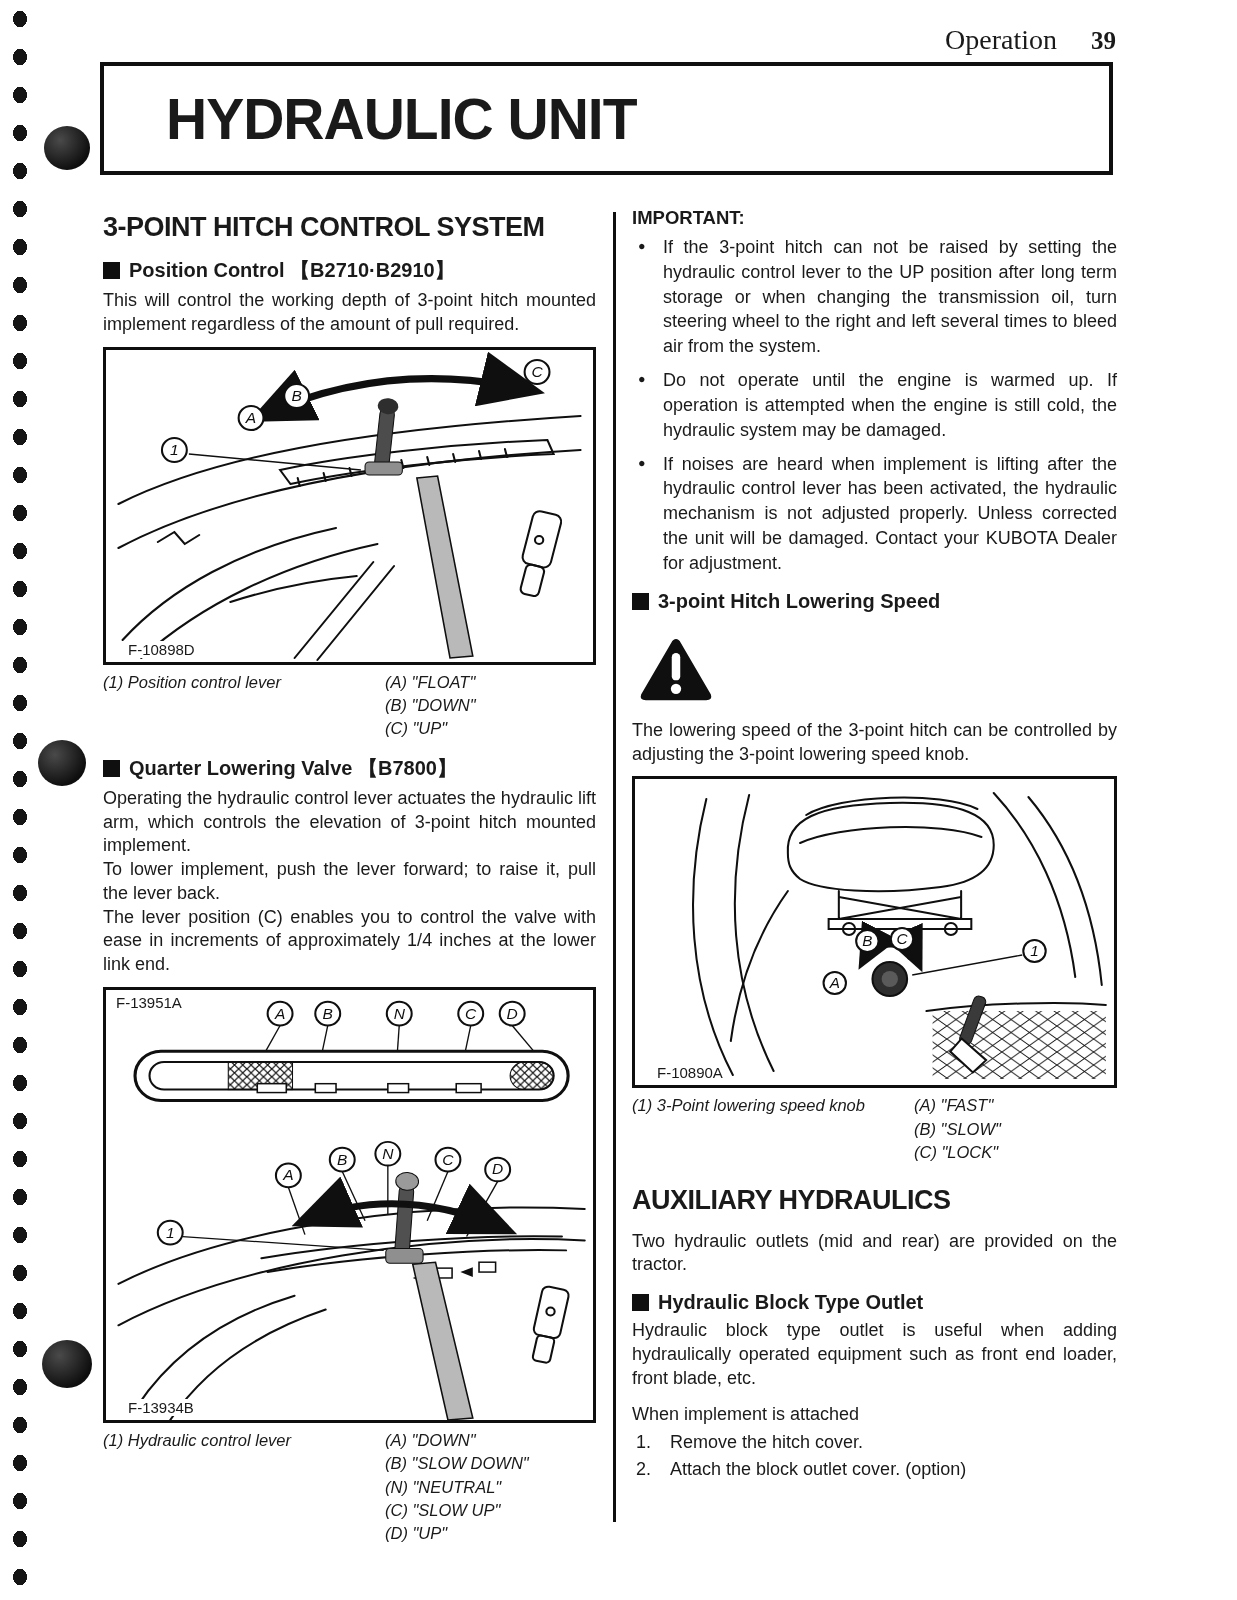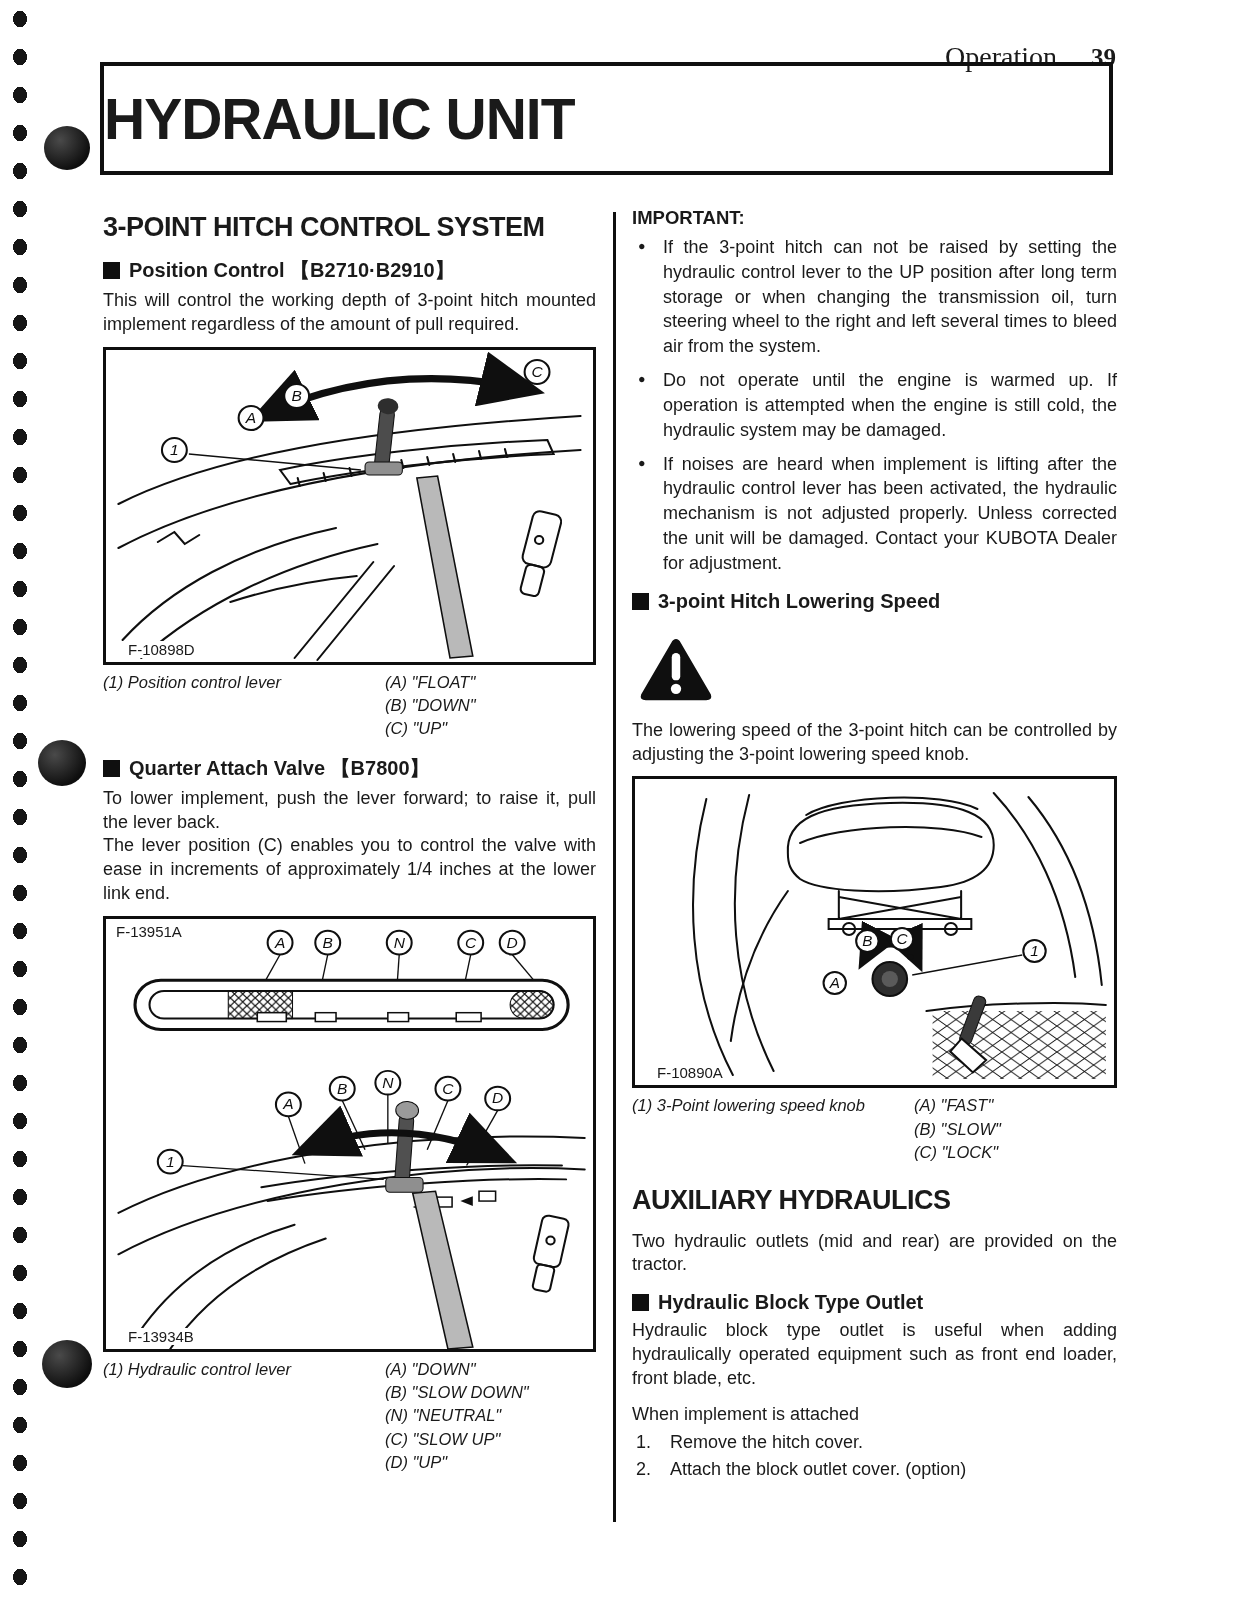--- a/index.html
+++ b/index.html
@@ -20,31 +20,31 @@
     background-repeat:repeat-y;
   }
   .big-hole { position:absolute; border-radius:50%;
     background:radial-gradient(circle at 35% 32%, #4a4a4a, #0e0e0e 72%); }
   .big-hole.h1 { left:44px; top:126px; width:46px; height:44px; }
   .big-hole.h2 { left:38px; top:740px; width:48px; height:46px; }
   .big-hole.h3 { left:42px; top:1340px; width:50px; height:48px; }
 
   
   .page-header {
-    position:absolute; top:41px; left:0; width:1116px;
+    position:absolute; top:24px; left:0; width:1116px;
     display:flex; justify-content:flex-end; align-items:baseline; gap:34px;
     font-family:"Liberation Serif", serif;
   }
   .header-section { font-size:28px; }
   .header-page { font-size:25px; font-weight:bold; }
 
   .title-box {
     position:absolute; left:100px; top:62px; width:1013px; height:113px;
     border:4px solid #0f0f0f;
-    display:flex; align-items:center; 
+    display:flex; align-items:center; padding-left:62px;
   }
   .title-text { font-size:57px; font-weight:700; letter-spacing:-1px; }
 
   .divider { position:absolute; left:613px; top:212px; height:1310px; border-left:3px solid #0f0f0f; }
 
   .col-left  { position:absolute; left:103px; top:212px; width:493px; }
   .col-right { position:absolute; left:632px; top:207px; width:485px; }
 
   
   h2.section { font-size:27px; font-weight:700; letter-spacing:-0.5px; margin:0 0 8px; }
@@ -169,22 +169,23 @@
     <div class="cap-item">(1) Position control lever</div>
     <div class="cap-legend">
       <div>(A) "FLOAT"</div>
       <div>(B) "DOWN"</div>
       <div>(C) "UP"</div>
     </div>
   </div>
 
   <h3 class="sub">
     <span class="sq"></span>
-    <span>Quarter Attach Valve 【B7800】</span>
+    <span>Quarter Lowering Valve 【B7800】</span>
   </h3>
+  <p class="body">Operating the hydraulic control lever actuates the hydraulic lift arm, which controls the elevation of 3-point hitch mounted implement.</p>
   <p class="body">To lower implement, push the lever forward; to raise it, pull the lever back.</p>
   <p class="body">The lever position (C) enables you to control the valve with ease in increments of approximately 1/4 inches at the lower link end.</p>
 
   <div class="fig fig2">
     <svg viewBox="0 0 470 436" preserveAspectRatio="none">
       <defs>
         <marker id="ah2" markerWidth="9" markerHeight="8" refX="7" refY="4" orient="auto-start-reverse">
           <path d="M0,0 L9,4 L0,8 Z" fill="#0f0f0f"></path>
         </marker>
         <pattern id="xh2" width="8" height="8" patternUnits="userSpaceOnUse">

